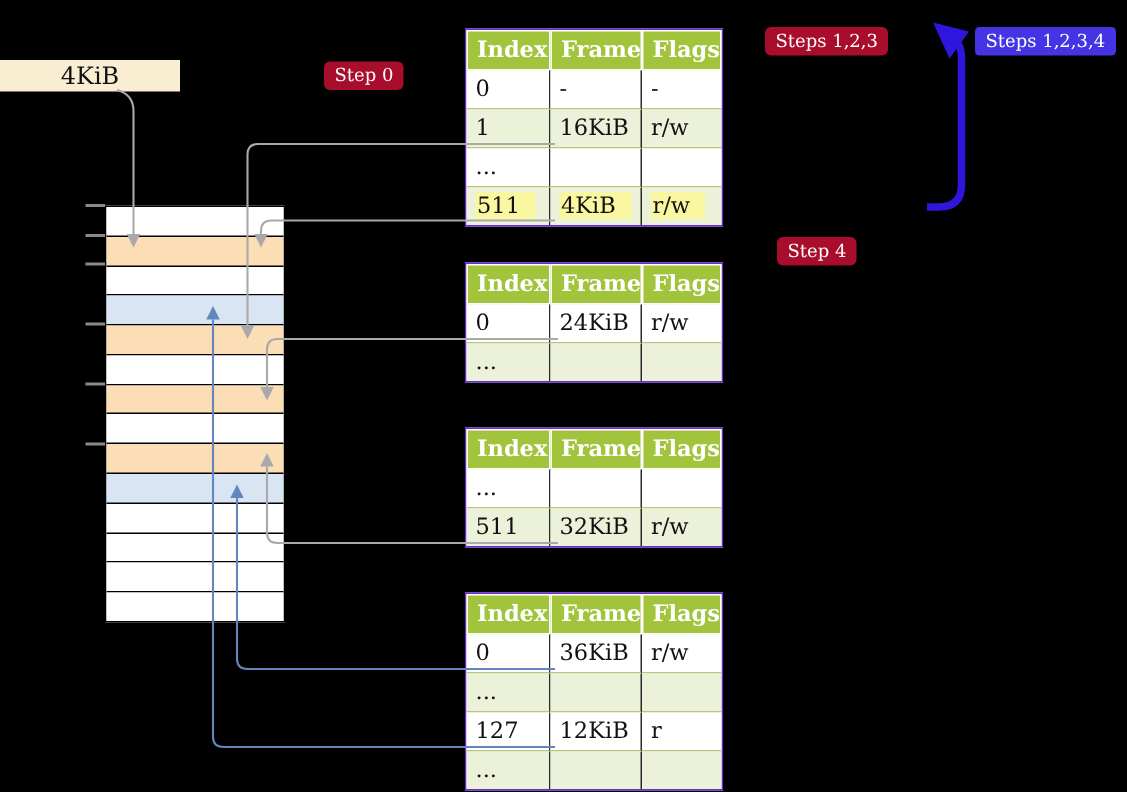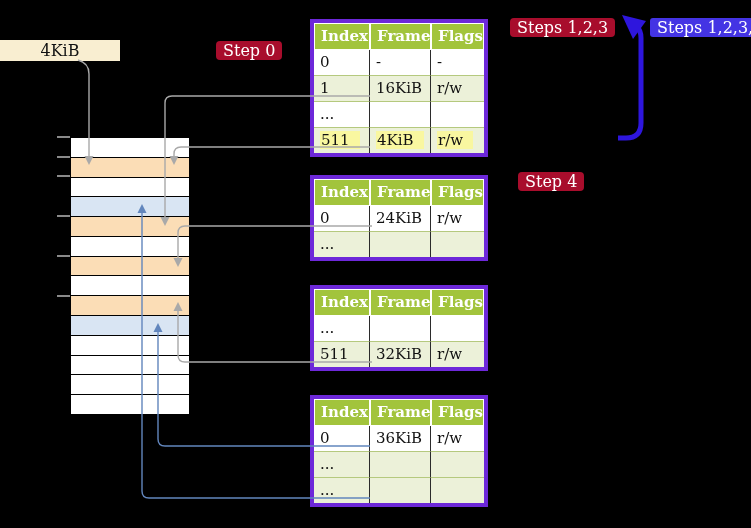--- a/index.html
+++ b/index.html
@@ -14,45 +14,45 @@
   #membox{
     left:0;top:40px;width:120px;height:21px;
     background:#f9eed1;color:#111;
     font-size:16px;line-height:21px;text-align:center;
   }
 
   
   .badge{
     position:absolute;height:19px;line-height:19px;
     padding:0 7px;text-align:center;
-    color:#fff;font-size:16px;border-radius:4px;white-space:nowrap;
+    color:#fff;font-size:12px;border-radius:4px;white-space:nowrap;
   }
   .badge.red{background:#a80d2c;}
   .badge.blue{background:#4434e4;border-radius:3px;}
   #step0{left:188px;top:41px;margin-left:28px;}
   #steps123{left:510px;top:18px;}
   #steps1234{left:650px;top:18px;}
-  #step4{left:518px;top:172px;}
+  #step4{left:518px;top:158px;}
 
   
   #stack{
     left:70px;top:137px;width:118px;height:276px;
     border:1px solid #000;display:flex;flex-direction:column;background:#fff;
   }
   .mrow{flex:1;border-bottom:1px solid #000;}
   .mrow:last-child{border-bottom:none;}
   .mrow.white{background:#ffffff;}
   .mrow.peach{background:#fbddb6;}
   .mrow.blue{background:#d9e5f3;}
   .tick{position:absolute;left:57px;width:13px;height:2px;background:#8a8a8a;}
 
   
   .ptable{
     position:absolute;left:310px;width:170px;
-    border:4px solid #6d28d9;background:#fff;
+    border:1px solid #6d28d9;background:#fff;
   }
   .thead,.trow{display:grid;grid-template-columns:56px 61px 53px;}
   .th{
     background:#a2c43c;color:#fff;font-weight:bold;font-size:15px;
     height:25px;line-height:25px;padding-left:6px;
     border:1px solid #fff;
   }
   .td{
     font-size:15px;color:#111;height:25px;line-height:25px;
     padding-left:6px;border-right:1px solid #2b2b2b;border-bottom:1px solid #b5c97e;
@@ -174,20 +174,25 @@
   <div class="trow w">
     <div class="td">0</div>
     <div class="td">36KiB</div>
     <div class="td">r/w</div>
   </div>
   <div class="trow g">
     <div class="td">...</div>
     <div class="td"></div>
     <div class="td"></div>
   </div>
+  <div class="trow w">
+    <div class="td">127</div>
+    <div class="td">12KiB</div>
+    <div class="td">r</div>
+  </div>
   <div class="trow g">
     <div class="td">...</div>
     <div class="td"></div>
     <div class="td"></div>
   </div>
 </div>
 
 <svg id="overlay" width="751" height="528" viewBox="0 0 751 528">
 
   <path d="M 78 60 Q 89 63 89 74 L 89 156" fill="none" stroke="#a9a9a9" stroke-width="1.4"></path>

